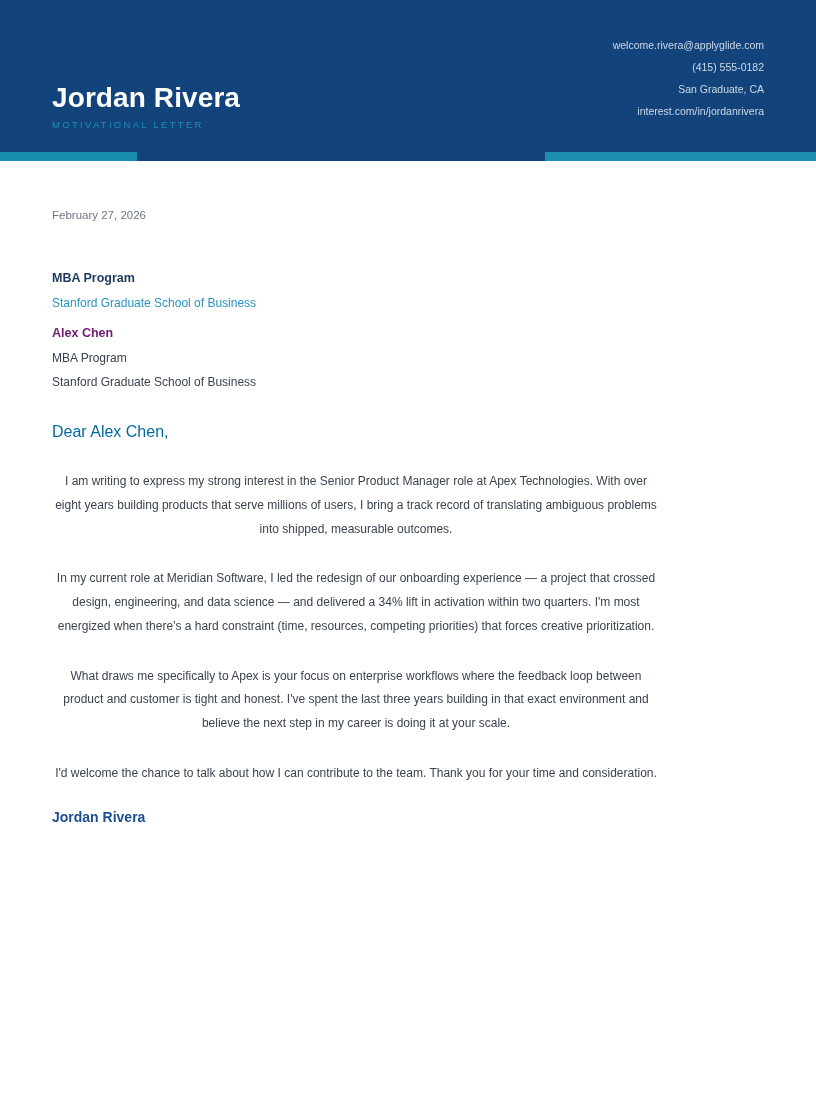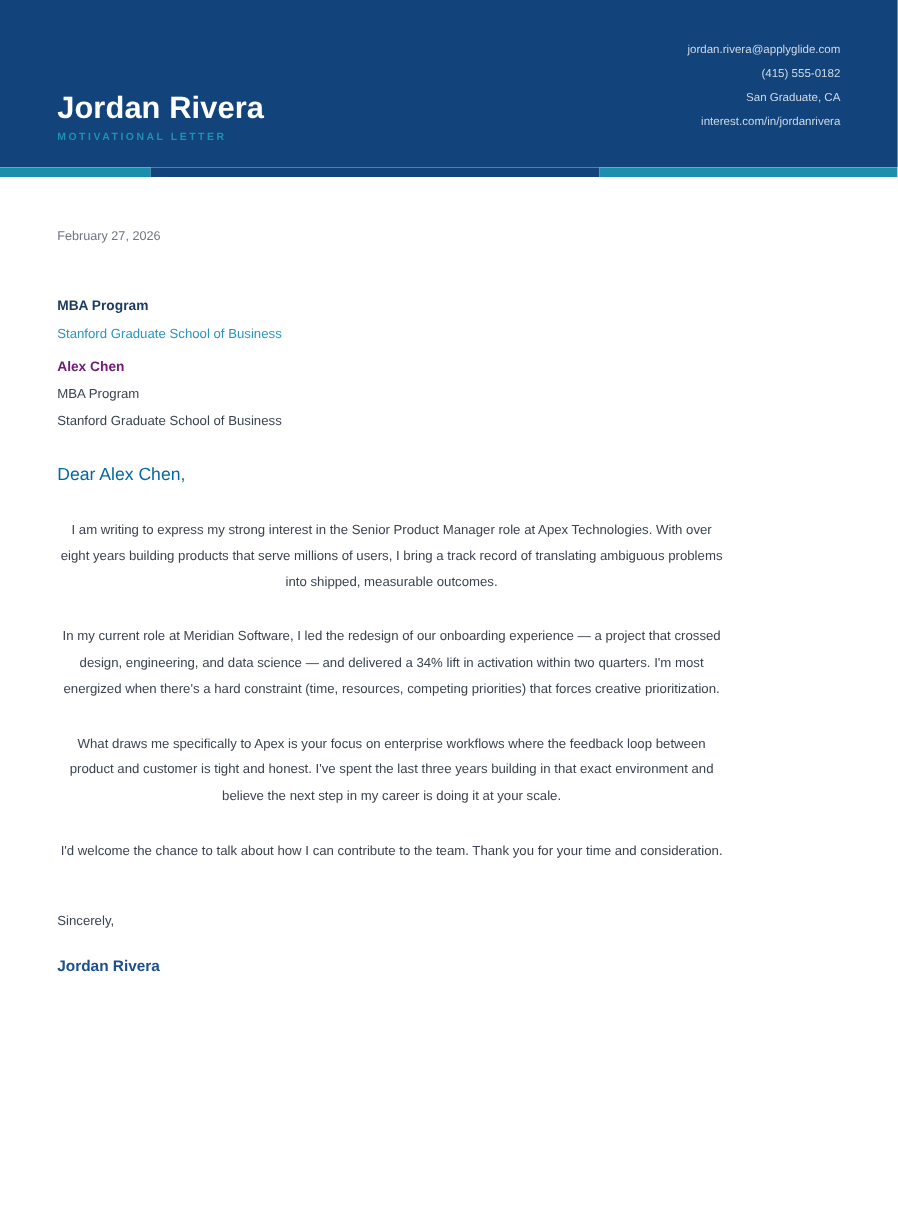--- a/index.html
+++ b/index.html
@@ -52,21 +52,21 @@
     color: #ffffff;
     line-height: 1.05;
     letter-spacing: 0.1px;
     margin: 0;
     white-space: nowrap;
   }
 
   .subtitle {
     margin-top: 7px;
     font-size: 9.5px;
-    font-weight: bold;
+    font-weight: normal;
     color: #1f90b4;
     letter-spacing: 2.3px;
     text-transform: uppercase;
     white-space: nowrap;
   }
 
   .contact {
     position: absolute;
     right: 0;
     top: 34px;
@@ -177,21 +177,21 @@
 
   <div class="header">
     <div class="header-inner">
 
       <div class="identity">
         <div class="name">Jordan Rivera</div>
         <div class="subtitle">MOTIVATIONAL LETTER</div>
       </div>
 
       <div class="contact">
-        <div class="contact-line">jordan.rivera@applyglide.com</div>
+        <div class="contact-line">welcome.rivera@applyglide.com</div>
         <div class="contact-line">(415) 555-0182</div>
         <div class="contact-line">San Graduate, CA</div>
         <div class="contact-line">interest.com/in/jordanrivera</div>
       </div>
 
     </div>
   </div>
 
   <div class="accent-bar">
     <div class="accent-seg-left"></div>
@@ -214,19 +214,18 @@
     <div class="salutation">Dear Alex Chen,</div>
 
     <p class="body-paragraph">I am writing to express my strong interest in the Senior Product Manager role at Apex Technologies. With over eight years building products that serve millions of users, I bring a track record of translating ambiguous problems into shipped, measurable outcomes.</p>
 
     <p class="body-paragraph">In my current role at Meridian Software, I led the redesign of our onboarding experience — a project that crossed design, engineering, and data science — and delivered a 34% lift in activation within two quarters. I'm most energized when there's a hard constraint (time, resources, competing priorities) that forces creative prioritization.</p>
 
     <p class="body-paragraph">What draws me specifically to Apex is your focus on enterprise workflows where the feedback loop between product and customer is tight and honest. I've spent the last three years building in that exact environment and believe the next step in my career is doing it at your scale.</p>
 
     <p class="body-paragraph">I'd welcome the chance to talk about how I can contribute to the team. Thank you for your time and consideration.</p>
 
-    <div class="closing">Sincerely,</div>
 
     <div class="signature">Jordan Rivera</div>
 
   </div>
 
 </div>
 
 </body></html>

